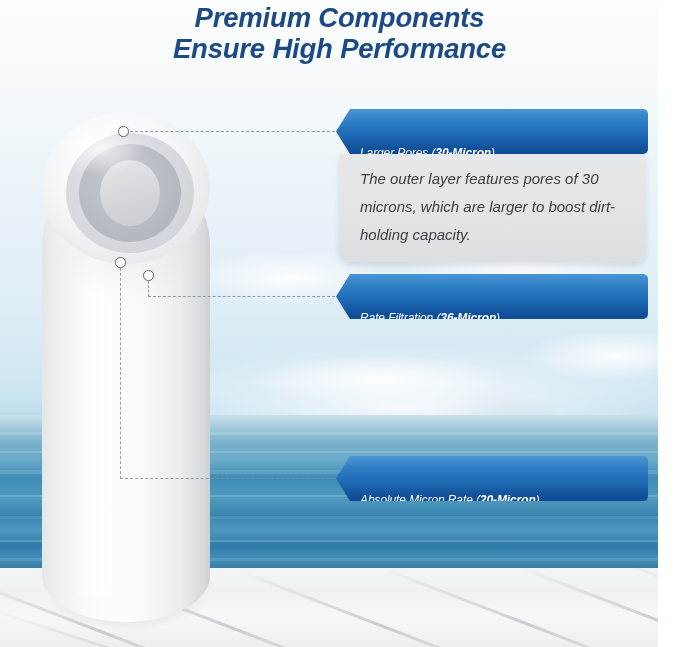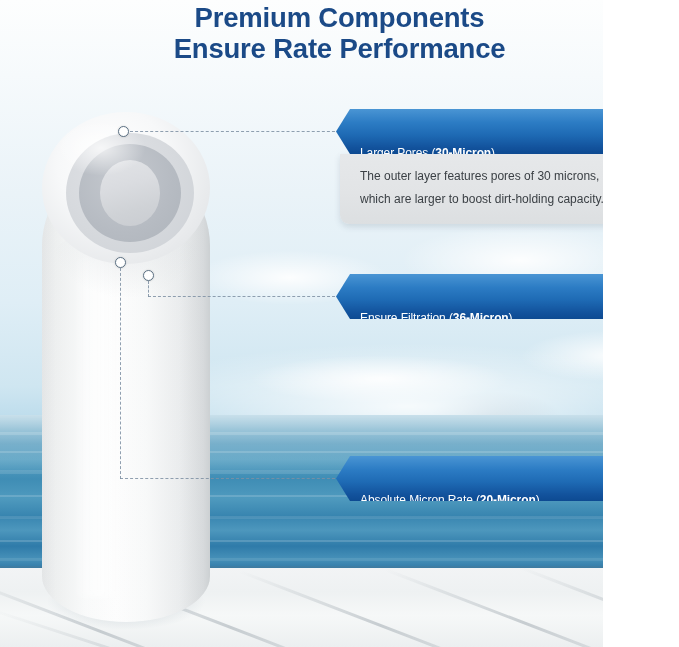--- a/index.html
+++ b/index.html
@@ -1,21 +1,21 @@
 <!DOCTYPE html>
 <html><head>
 <meta charset="utf-8">
 <style>
   html,body{margin:0;padding:0;}
   body{
     width:679px;height:647px;overflow:hidden;
     font-family:"Liberation Sans",sans-serif;
     background:#ffffff;
   }
-  #stage{position:relative;width:603px;height:647px;overflow:hidden;background:#f9a8d4;}
+  #stage{position:relative;width:658px;height:647px;overflow:hidden;background:#f9a8d4;font-style:italic;}
 
   
   .bg-sky{
     position:absolute;left:0;top:0;width:679px;height:420px;
     background:linear-gradient(180deg,#fdfefe 0%,#f6fafc 18%,#eaf3f8 46%,#dfeef6 72%,#cfe6f1 92%,#bcdcec 100%);
   }
   .bg-haze{
     position:absolute;left:0;top:300px;width:679px;height:125px;
     background:radial-gradient(ellipse 420px 90px at 60% 85%,rgba(255,255,255,.85),rgba(255,255,255,0) 70%);
   }
@@ -145,21 +145,21 @@
     color:#ffffff;font-size:12px;line-height:19px;
     padding-left:24px;white-space:nowrap;letter-spacing:-.1px;margin-top:44px;
   }
   .co-head-text b{font-weight:bold;}
   .co-body{
     position:relative;margin-left:4px;width:305px;
     background:linear-gradient(180deg,#e6e8ea 0%,#e2e4e6 55%,#dcdfe1 100%);
     border-radius:0 0 9px 9px;
     box-shadow:0 3px 6px rgba(60,80,100,.16);
     padding:11px 16px 13px 20px;
-    color:#3b4045;font-size:12px;line-height:23px;
+    color:#3b4045;font-size:15px;line-height:28px;
     box-sizing:border-box;
   }
 </style>
 </head>
 <body>
 
 <div id="stage">
 
   <div class="bg-sky"></div>
   <div class="bg-cloud c1"></div>
@@ -210,33 +210,33 @@
   <div class="leader lead-v" style="left:148px;top:281px;height:16px;"></div>
   <div class="leader lead-h" style="left:148px;top:296px;width:192px;"></div>
   <div class="dot" style="left:143px;top:270px;"></div>
 
   <div class="leader lead-v" style="left:120px;top:268px;height:211px;"></div>
   <div class="leader lead-h" style="left:120px;top:478px;width:220px;"></div>
   <div class="dot" style="left:115px;top:257px;"></div>
 
   <div class="title">
     <span>Premium Components</span>
-    <span>Ensure Rate Performance</span>
+    <span>Ensure High Performance</span>
   </div>
 
   <div class="callout" style="left:336px;top:109px;">
     <div class="co-head">
       <div class="co-head-text"><span>Larger Pores (</span><b>30-Micron</b><span>)</span></div>
     </div>
     <div class="co-body">The outer layer features pores of 30 microns, which are larger to boost dirt-holding capacity.</div>
   </div>
 
   <div class="callout" style="left:336px;top:274px;">
     <div class="co-head">
-      <div class="co-head-text"><span>Ensure Filtration (</span><b>36-Micron</b><span>)</span></div>
+      <div class="co-head-text"><span>Rate Filtration (</span><b>36-Micron</b><span>)</span></div>
     </div>
   </div>
 
   <div class="callout" style="left:336px;top:456px;text-align:center;">
     <div class="co-head">
       <div class="co-head-text"><span>Absolute Micron Rate (</span><b>20-Micron</b><span>)</span></div>
     </div>
   </div>
 
 </div>

